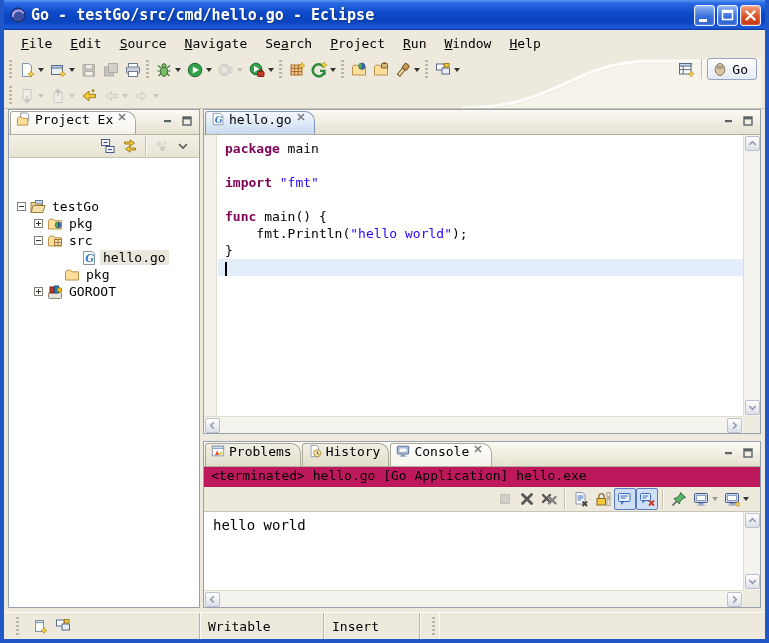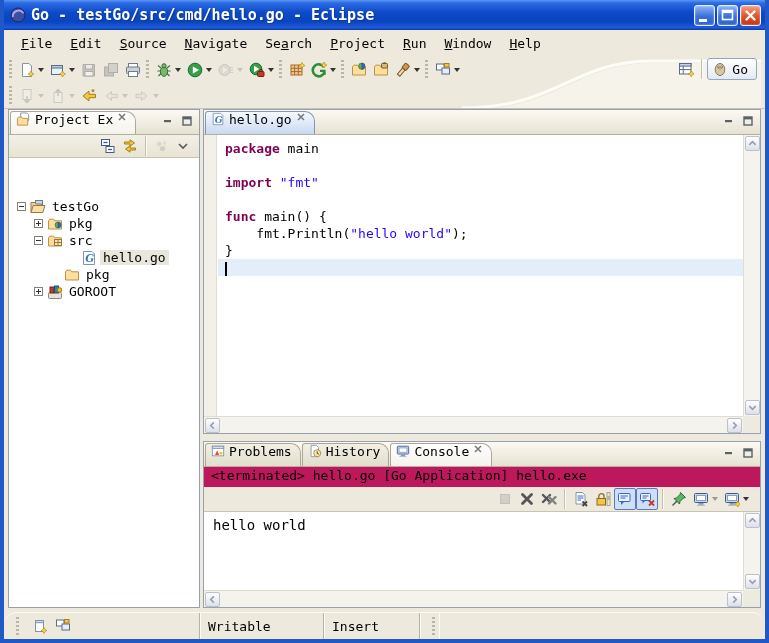--- a/index.html
+++ b/index.html
@@ -96,21 +96,21 @@
   
   .console-label{ height:20px; flex:0 0 20px; font-size:13px; padding:1px 0 0 7px;
     background:#be185d; white-space:nowrap; }
   .console-toolbar{ height:25px; flex:0 0 25px; display:flex; align-items:center;
     justify-content:flex-end; padding-right:8px; background:#EDE9DC; border-bottom:1px solid #C8C4B4; }
   .console-body{ position:relative; flex:1; background:#FFF; min-height:0; }
   .console-out{ margin:0; font-family:"DejaVu Sans Mono",monospace; font-size:14px;
     padding:5px 0 0 9px; }
   
   .statusbar{ height:27px; flex:0 0 27px; background:#EDE9DC; border-top:1px solid #FBFAF4;
-    display:flex; align-items:stretch; font-size:13px;border-radius:13px; }
+    display:flex; align-items:stretch; font-size:13px; }
   .sb-cell{ display:flex; align-items:center; padding-left:8px; border-right:1px solid #B8B4A4;
     box-shadow:1px 0 0 #FBFAF4; }
   .sb-icons{ width:196px; gap:8px; }
   .sb-writable{ width:124px; }
   .sb-insert{ width:96px; }
   .sb-grip{ width:3px; height:18px; margin:auto 4px;
     background:repeating-linear-gradient(180deg,#BAB6A6 0 2px, transparent 2px 4px); }
   .icon{ display:inline-flex; align-items:center; justify-content:center; line-height:0; }
 </style>
 </head>

